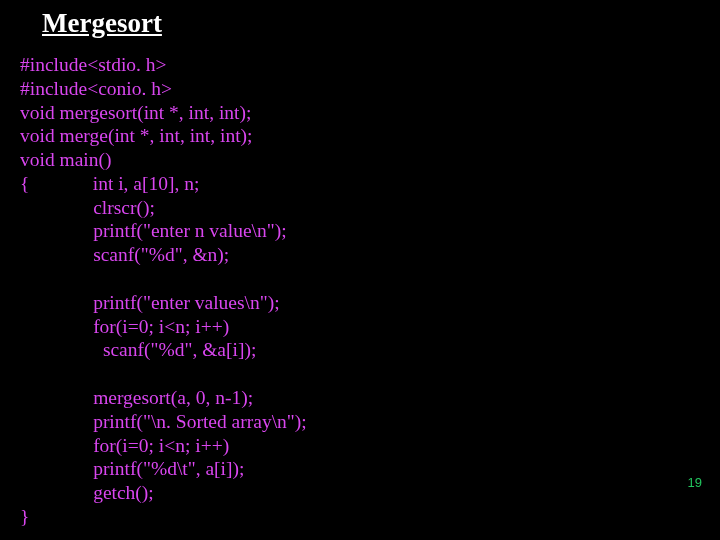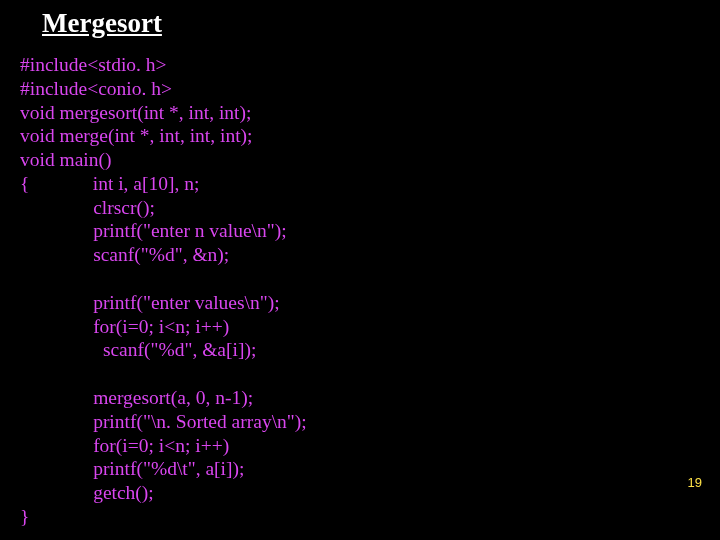--- a/index.html
+++ b/index.html
@@ -28,21 +28,21 @@
     font-size: 19.5px;
     line-height: 1.22;
     white-space: pre;
     color: #d946ef;
   }
   .page-num {
     position: absolute;
     right: 18px;
     bottom: 50px;
     font-size: 13px;
-    color: #fde047;
+    color: #22c55e;
     font-family: Arial, sans-serif;
   }
 </style>
 </head>
 <body>
 
 <div class="slide">
 
   <h1 class="title">Mergesort</h1>
 

